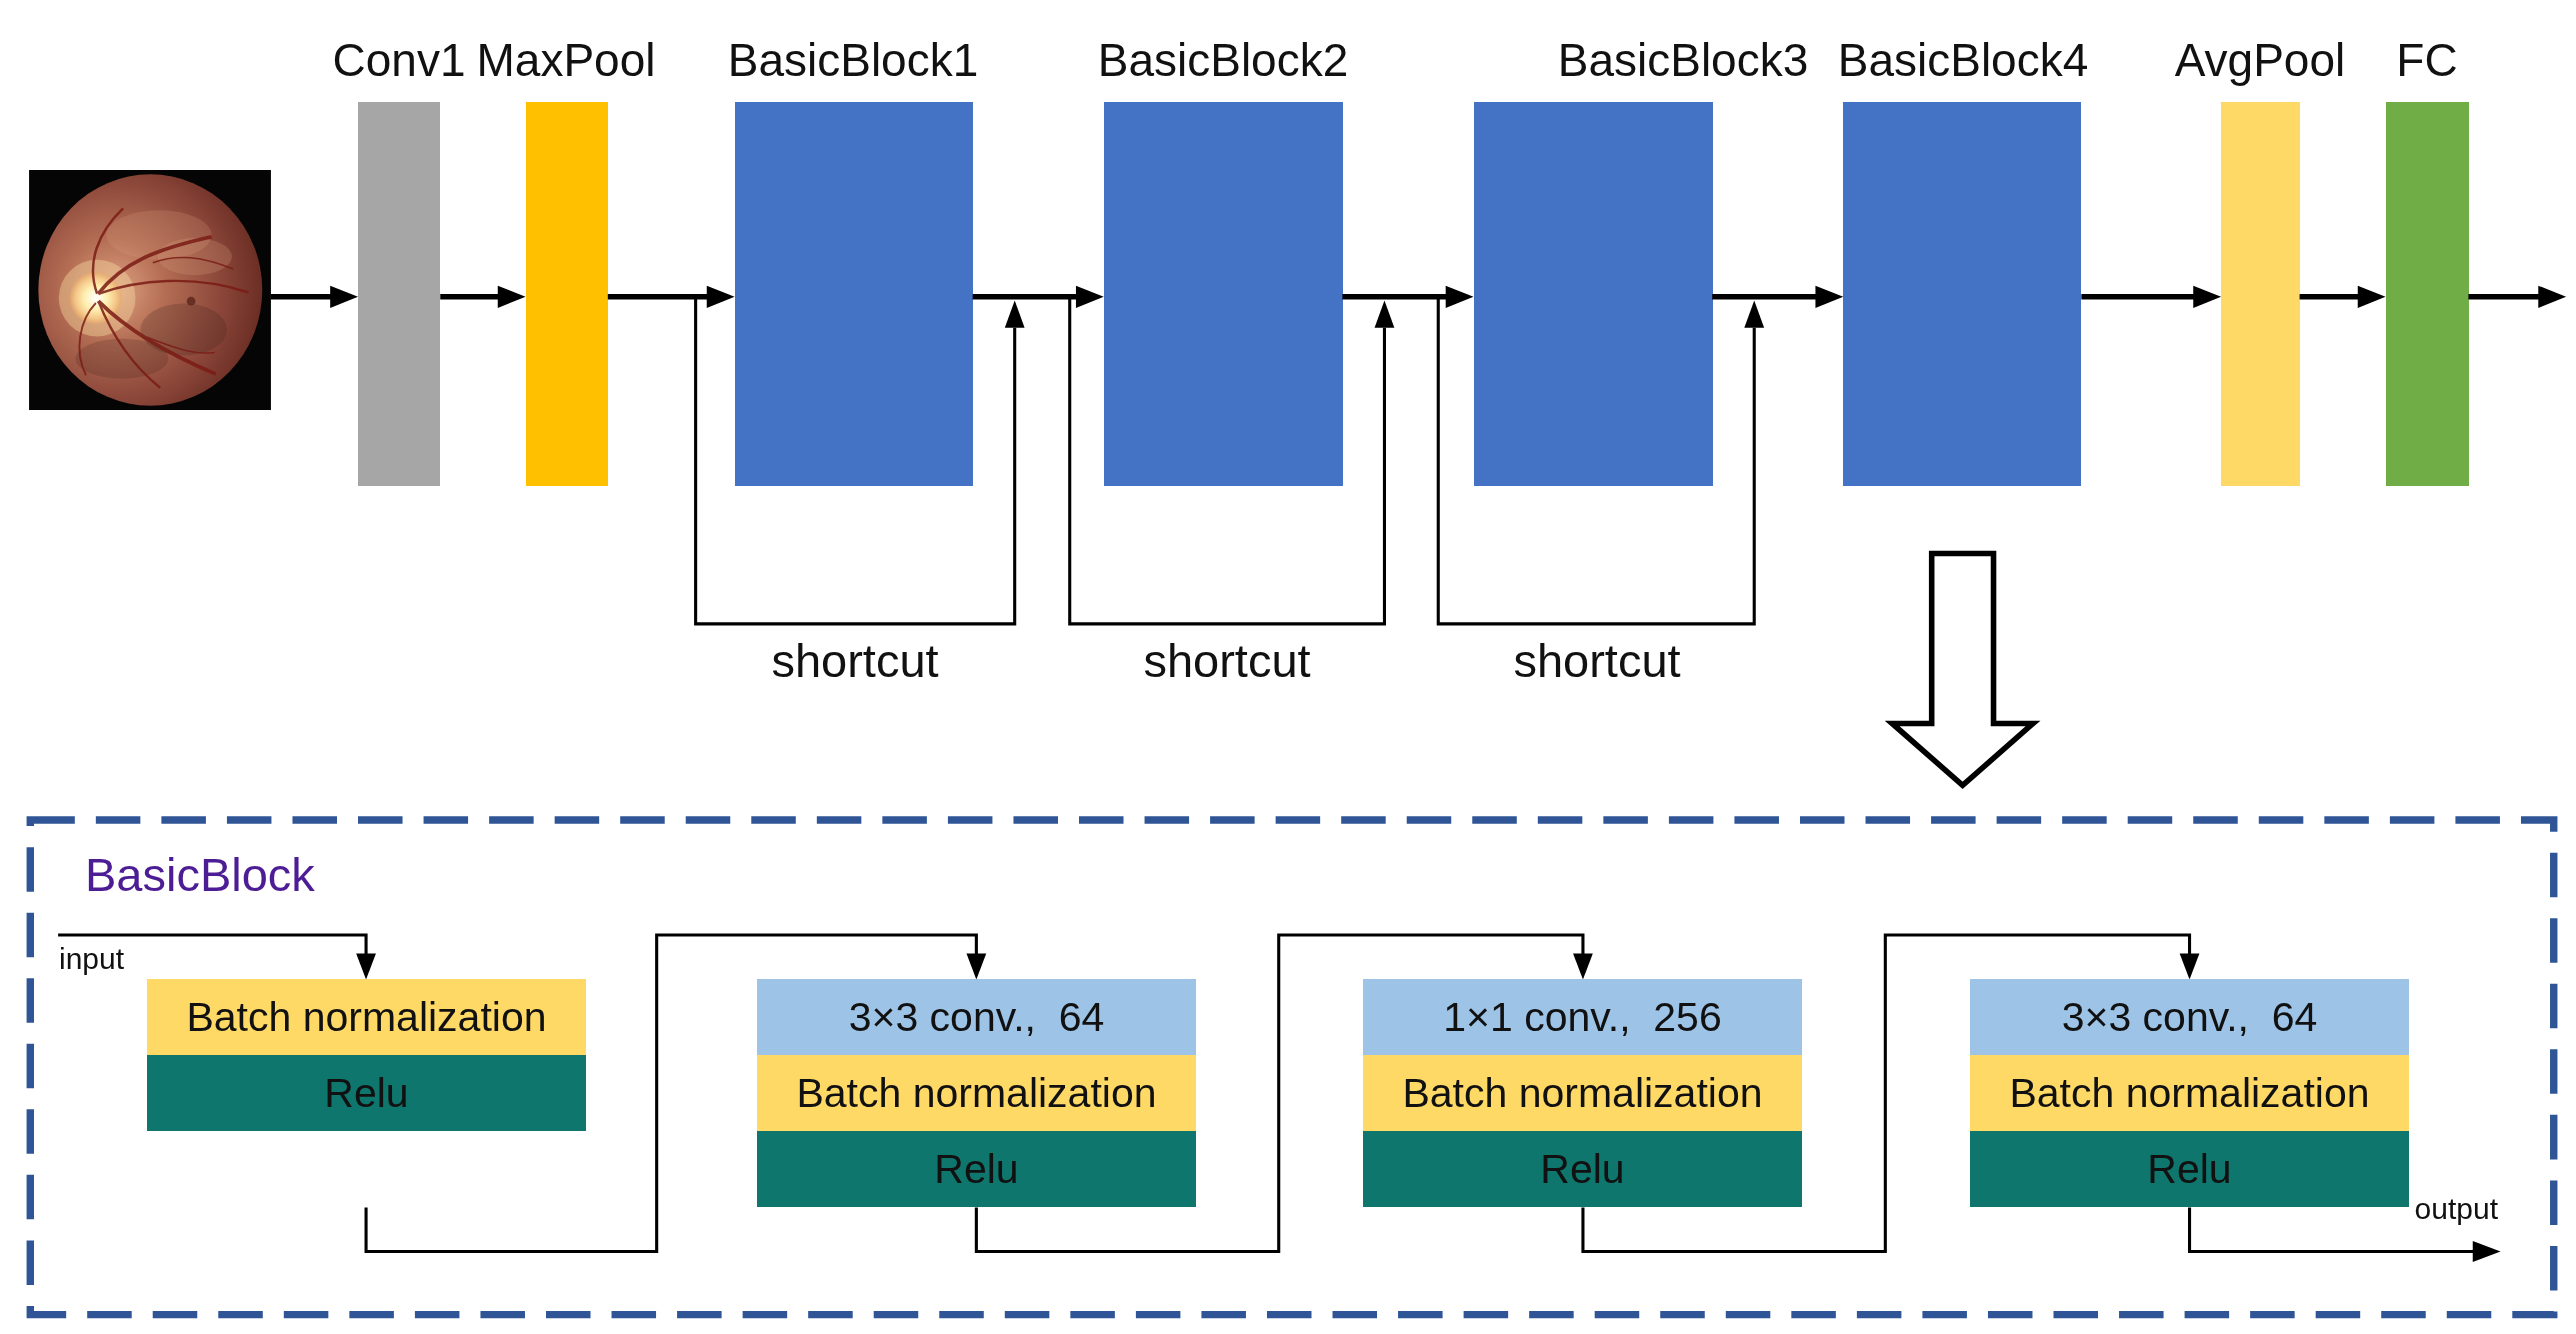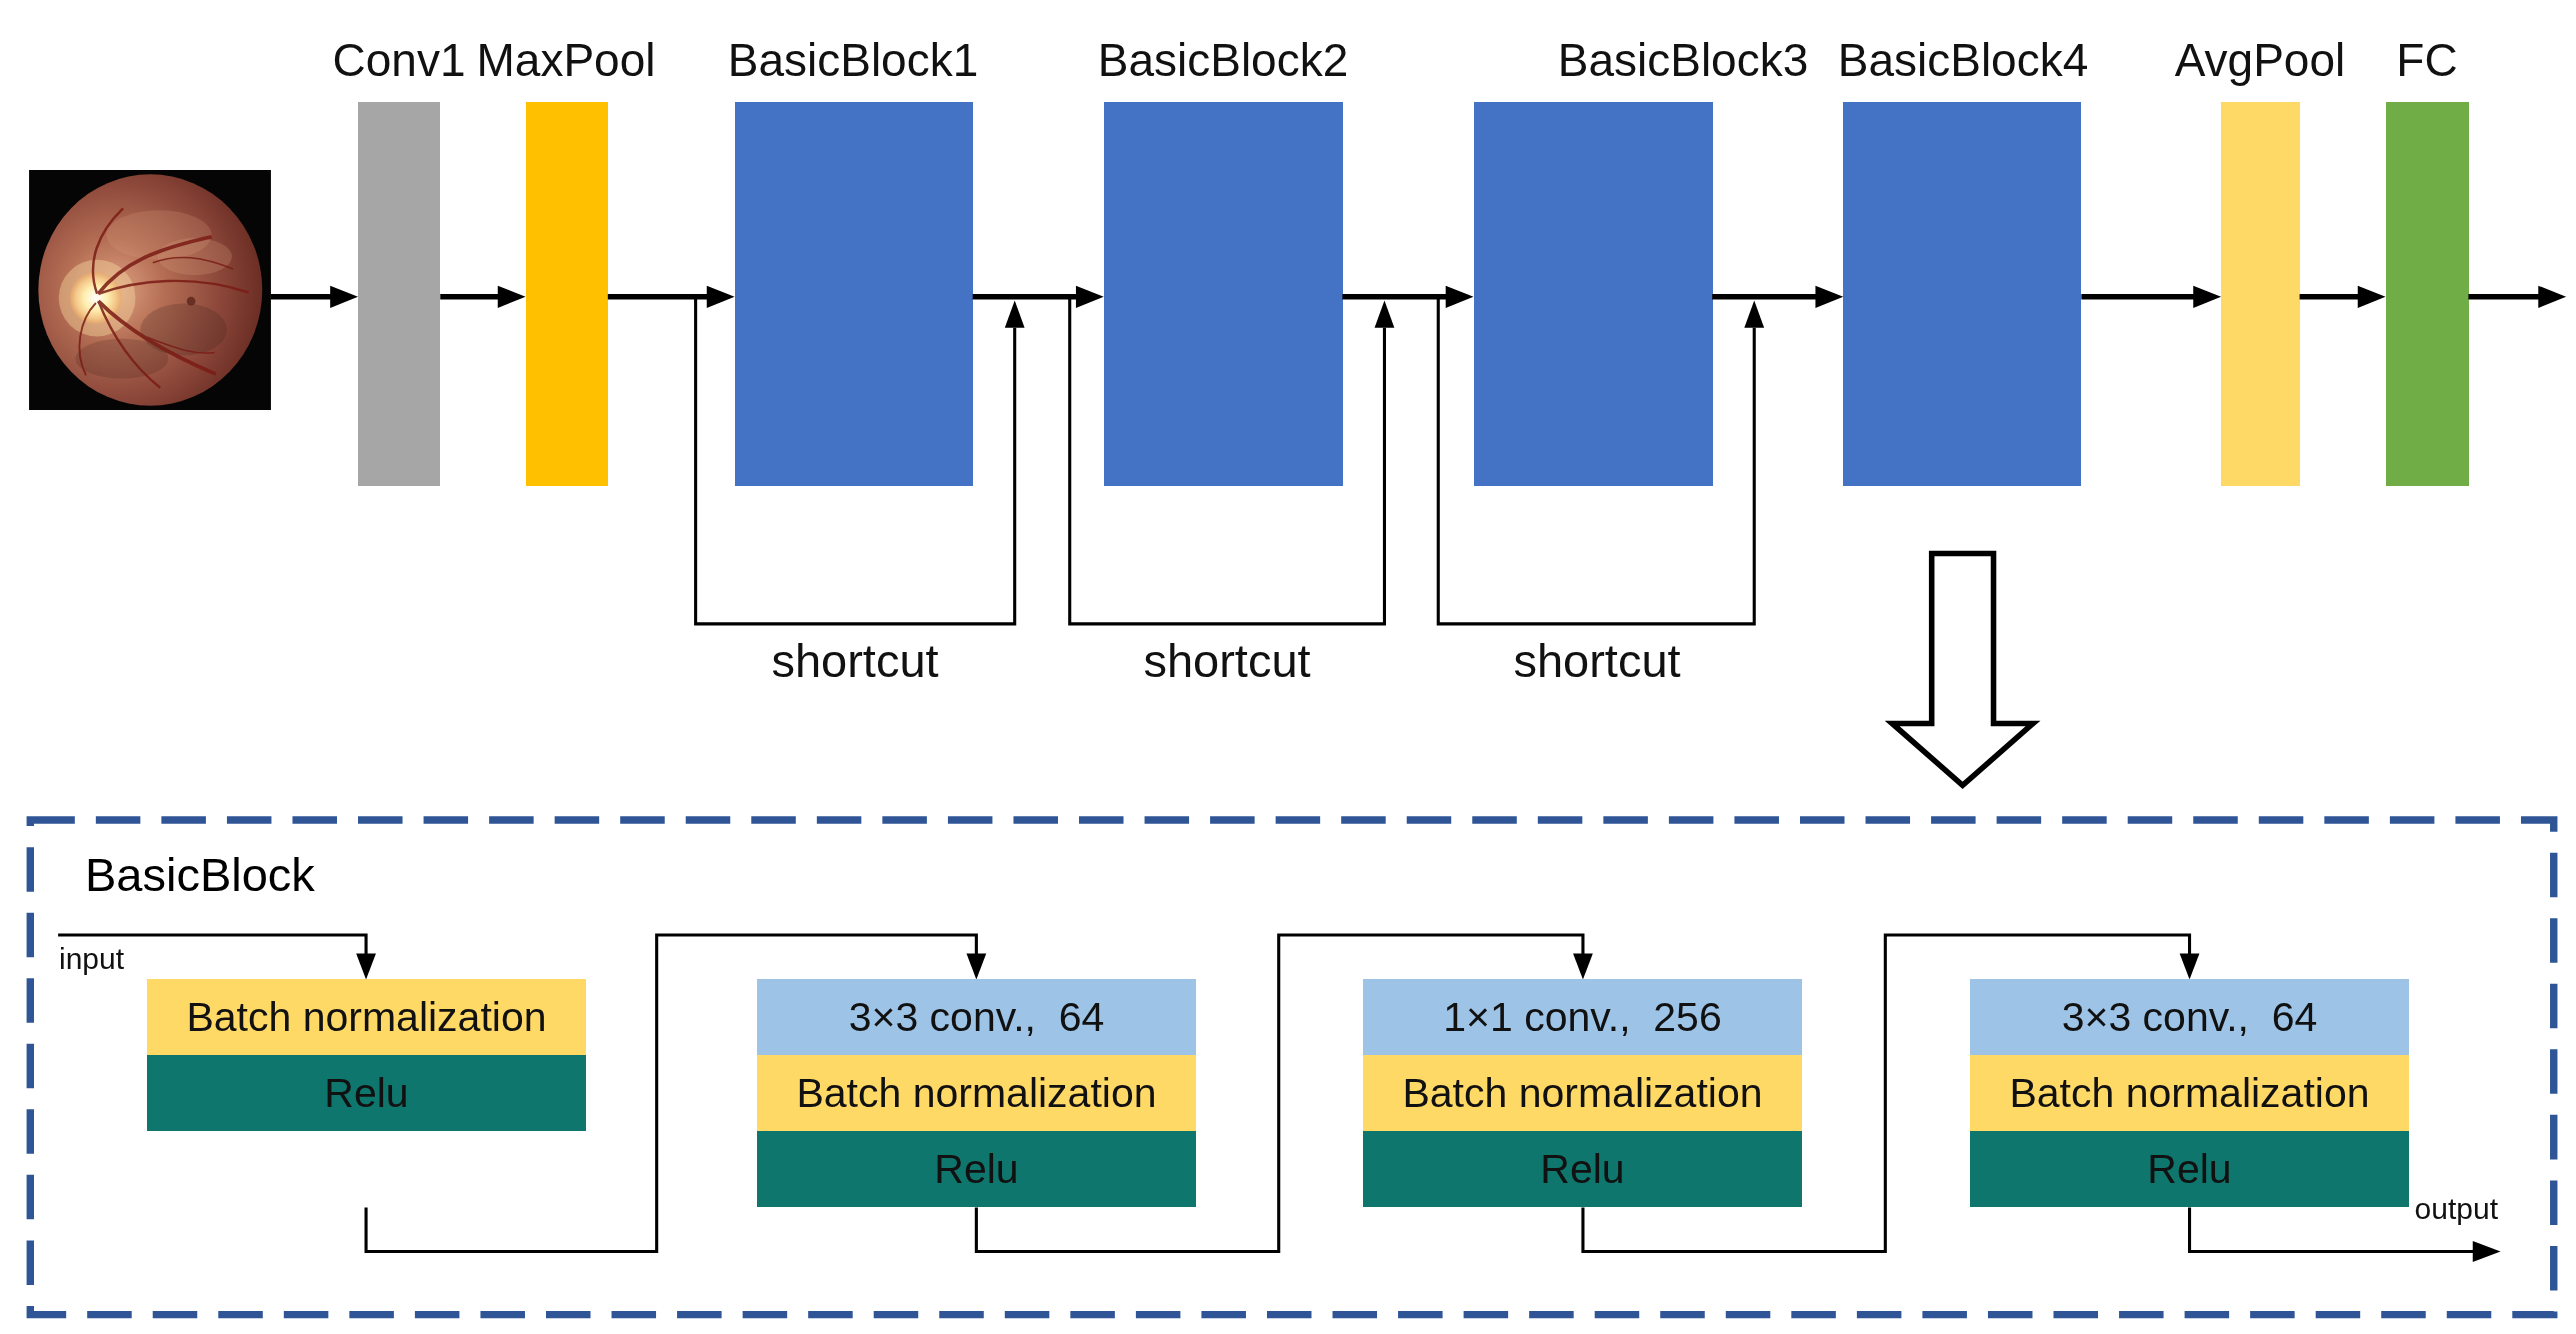--- a/index.html
+++ b/index.html
@@ -30,21 +30,21 @@
     position:absolute;
     top:633px;
     transform:translateX(-50%);
     font-size:47px;
     color:#111;
     white-space:nowrap;
   }
   .panel-title{
     position:absolute;
     left:85px;top:847px;
-    font-size:47px;color:#000000;
+    font-size:47px;color:#4c1d95;
   }
   .io-label{
     position:absolute;
     font-size:30px;color:#111;white-space:nowrap;
   }
   .mini-block{position:absolute;top:979px;width:439px;height:228px;}
   .mini-row{
     width:439px;height:76px;
     display:flex;align-items:center;justify-content:center;
     font-size:41px;color:#111;white-space:pre;

